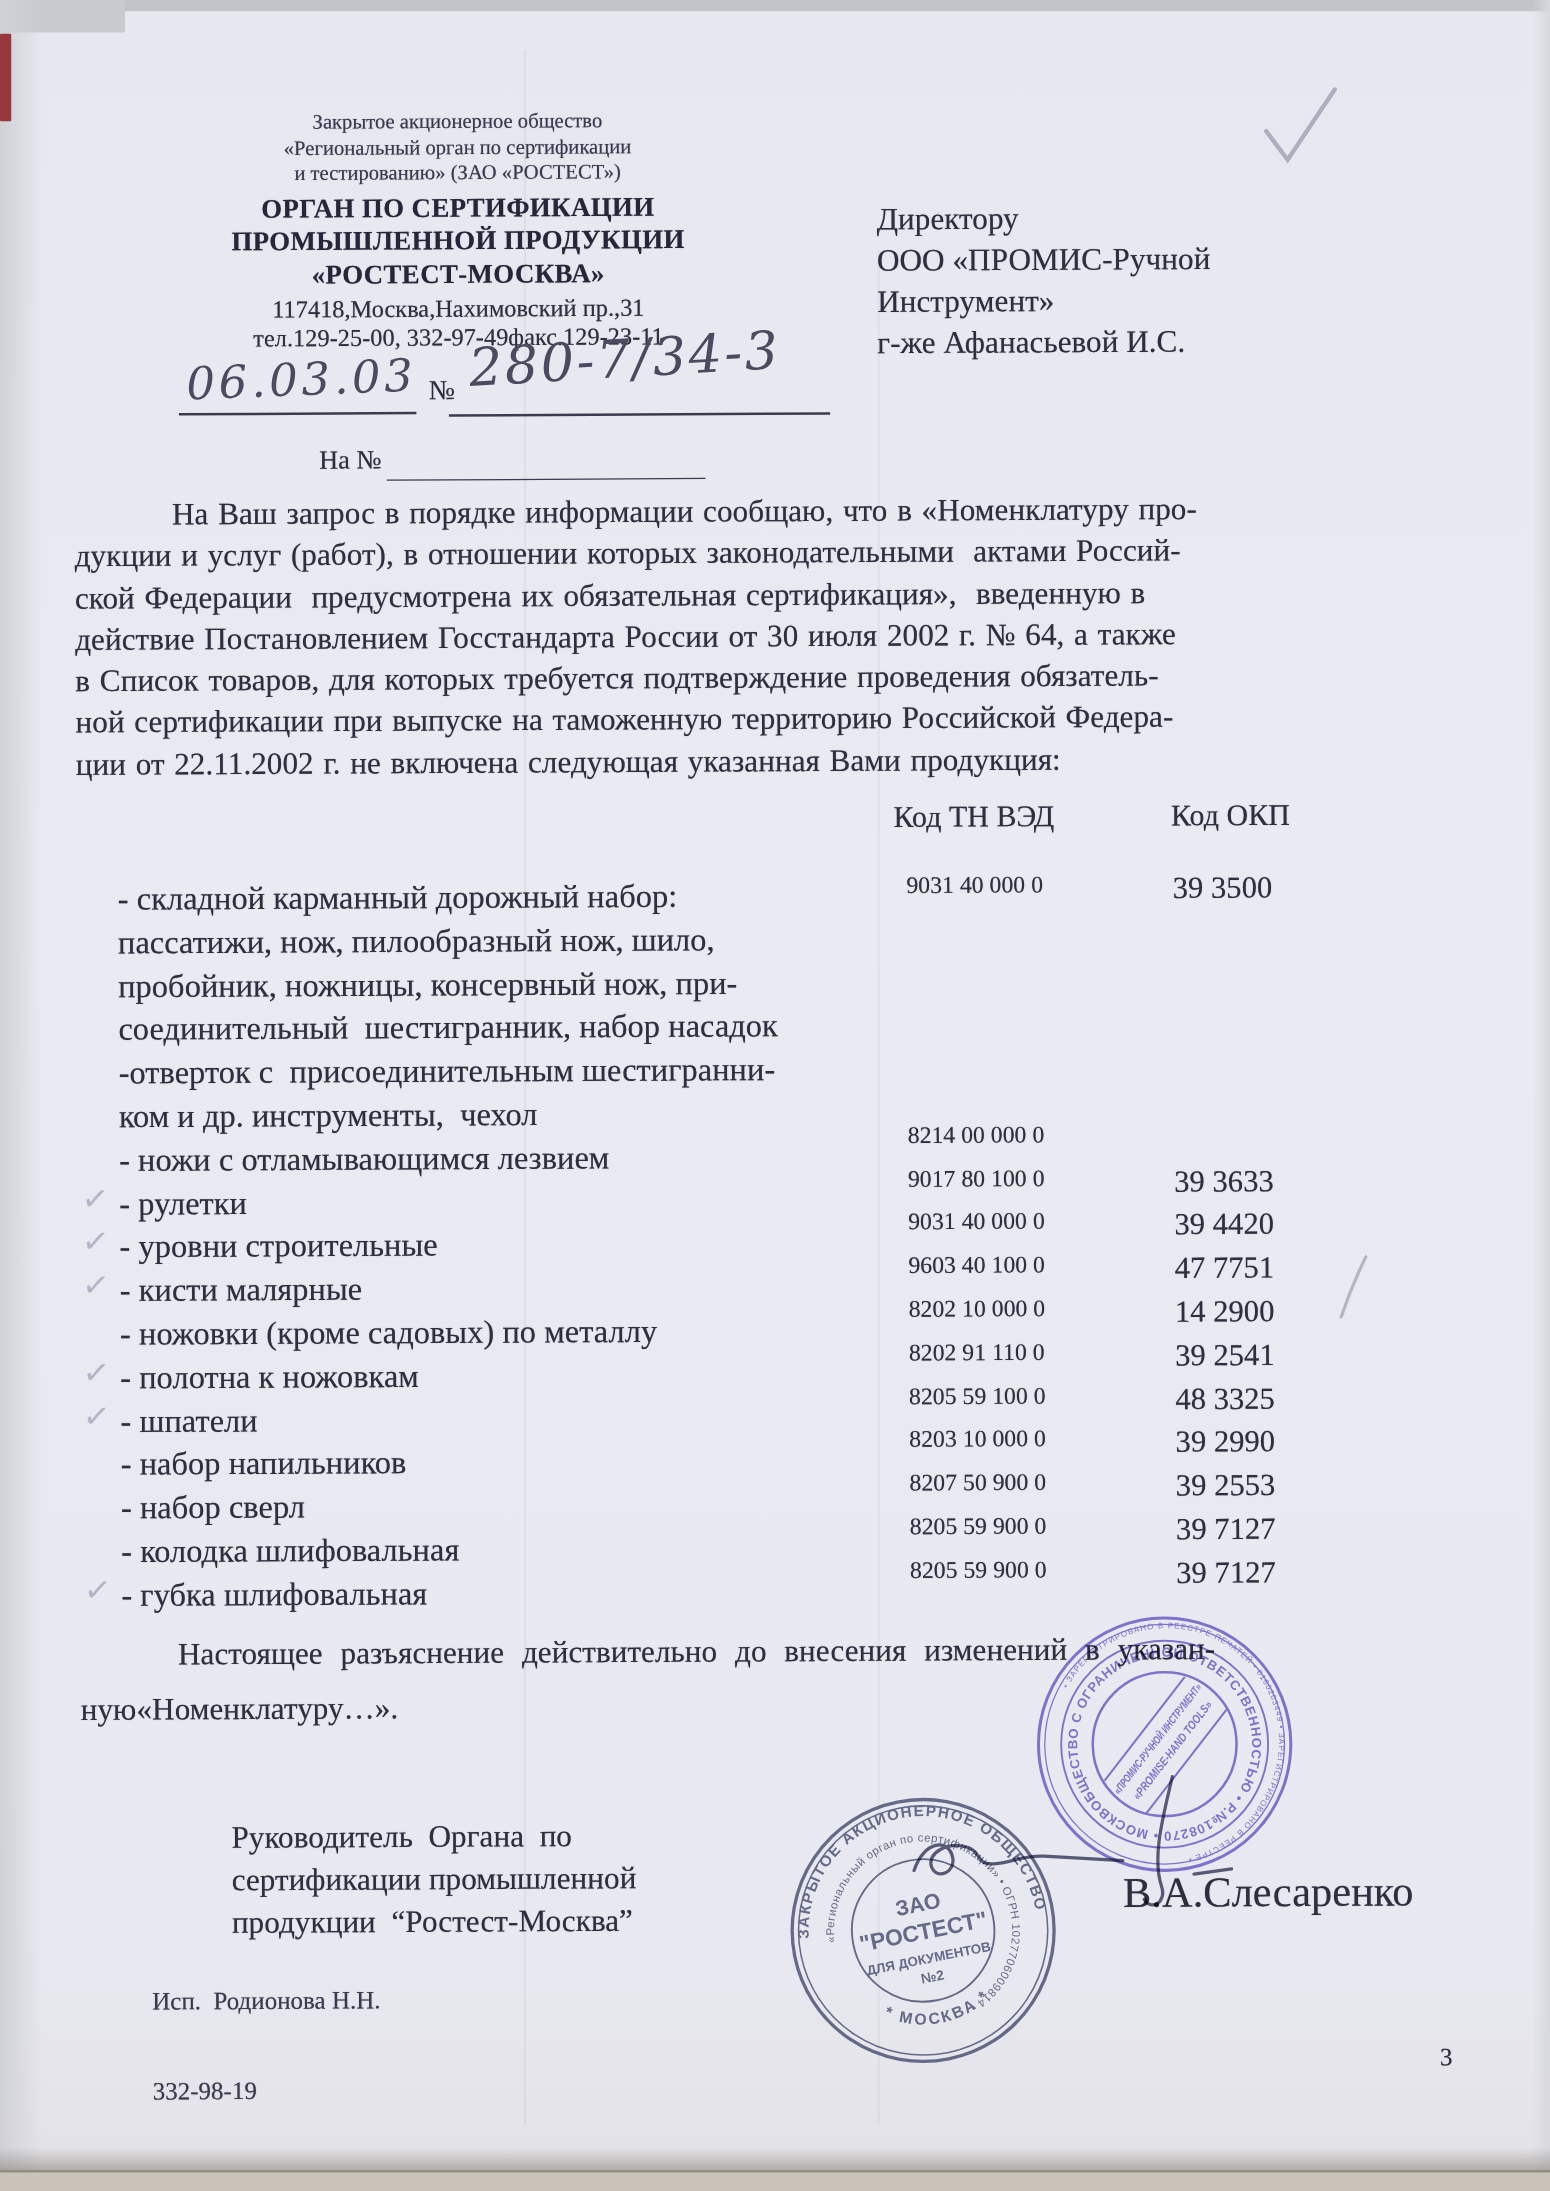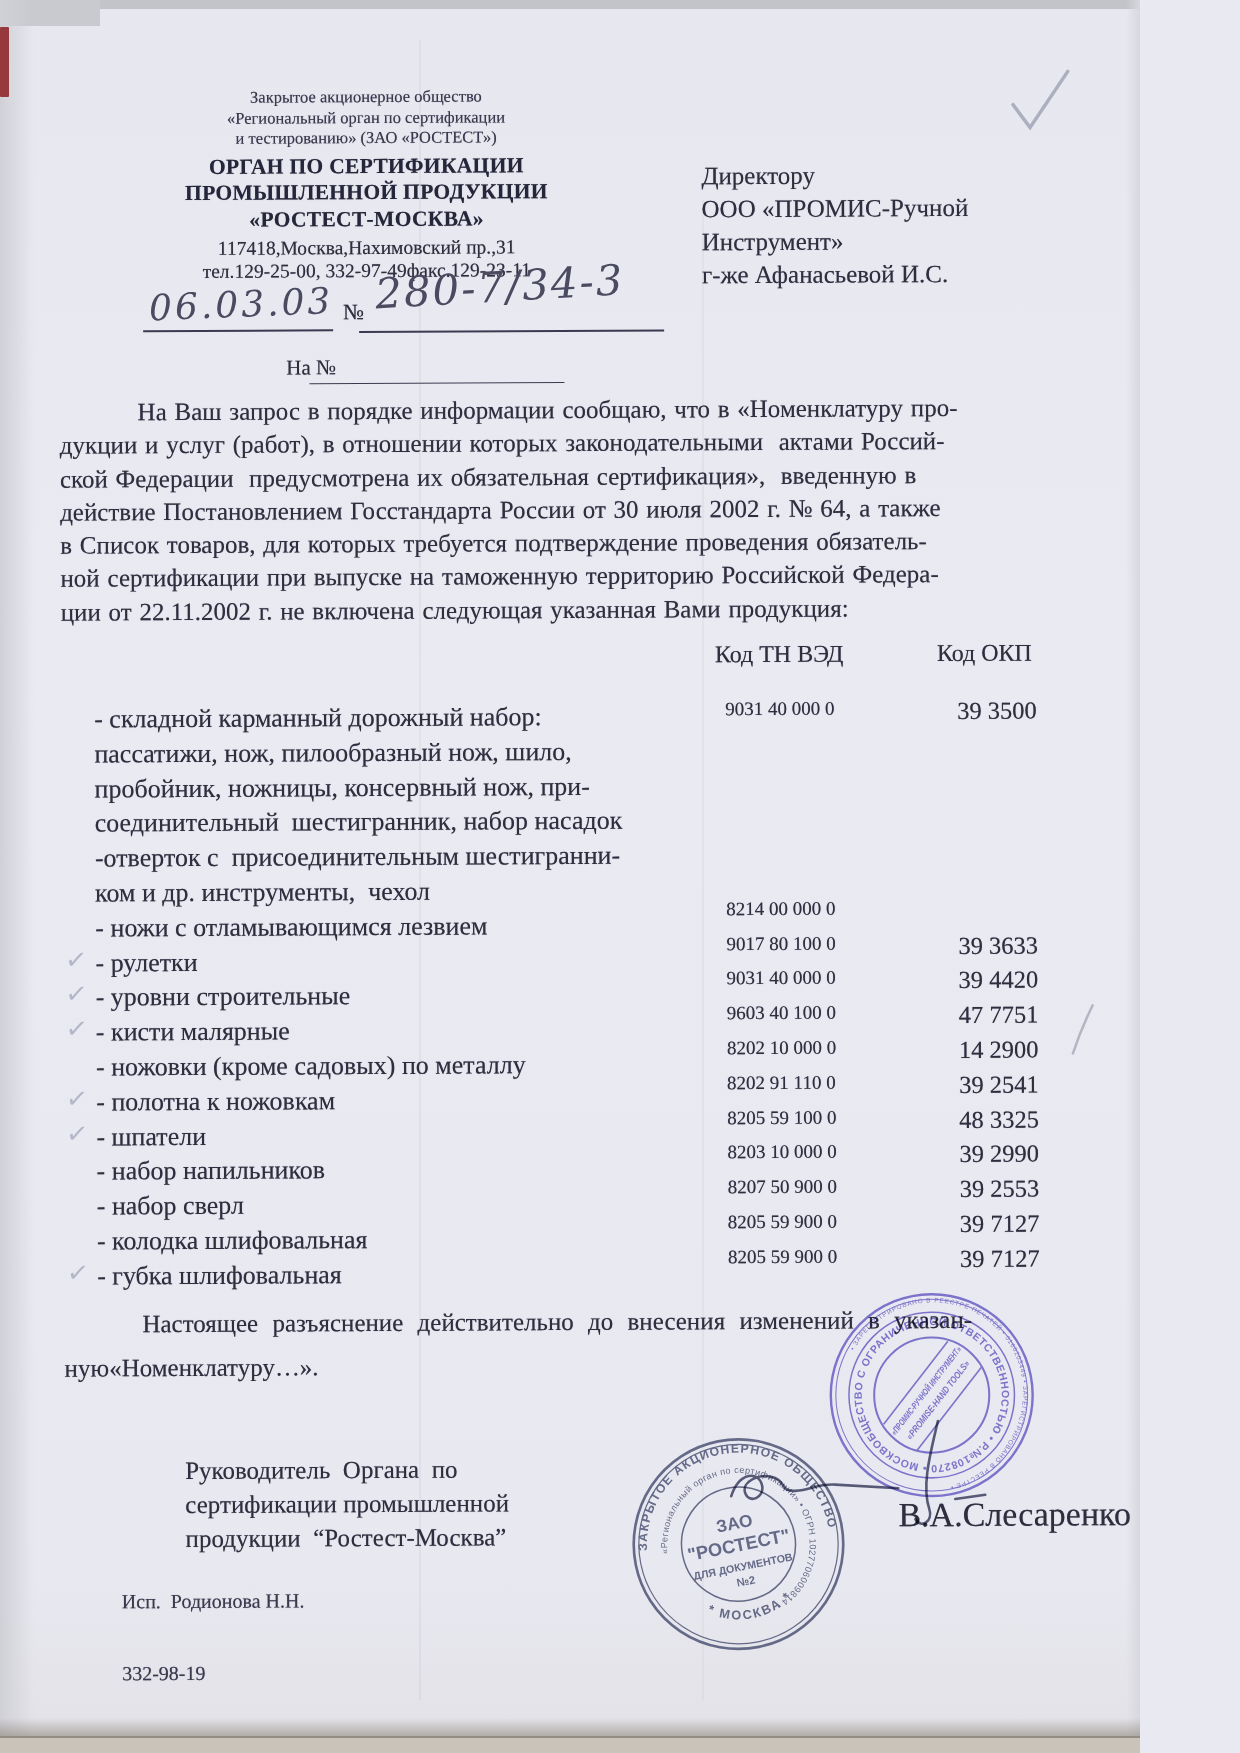--- a/index.html
+++ b/index.html
@@ -1,16 +1,16 @@
 <!DOCTYPE html>
 <html><head>
 <meta charset="utf-8">
 <style>
   html,body{margin:0;padding:0;background:#e9e9f1;}
-  #page{position:relative;width:1140px;height:1753px;overflow:hidden;
+  #page{position:relative;width:1240px;height:1753px;overflow:hidden;
         background:linear-gradient(180deg,#e7e7ef 0%,#eaeaf2 40%,#e8e8f0 90%,#e2e1e6 100%);
         font-family:"Liberation Serif",serif;color:#2e2e3e;}
   .tilt{position:absolute;inset:0;transform:rotate(-0.3deg);}
   .abs{position:absolute;}
   .soft{text-shadow:0 0 .7px rgba(40,40,70,.55);}
   
   .edge-top{left:0;top:0;width:100%;height:9px;background:#c3c3ca;}
   .edge-corner{left:0;top:0;width:100px;height:26px;background:#c9c9d0;}
   .edge-left{left:0;top:0;width:34px;height:100%;background:linear-gradient(90deg,#d0d0d7,rgba(208,208,215,0));}
   .edge-right{right:0;top:0;width:14px;height:100%;background:linear-gradient(270deg,#d7d7de,rgba(215,215,222,0));}
@@ -27,37 +27,37 @@
   .addr-line{font-size:19.5px;line-height:23px;margin-top:4px;}
   .phone-line{font-size:19.5px;line-height:23px;}
   
   .hand{font-family:"DejaVu Serif",serif;font-style:italic;color:#4a4a60;}
   .hw-date{left:152px;top:282px;font-size:36px;transform:rotate(-2deg);letter-spacing:3px;}
   .num-sign{left:346px;top:298px;font-size:22px;}
   .hw-number{left:378px;top:262px;font-size:42px;transform:rotate(-3deg);letter-spacing:2px;}
   .uline{border-bottom:2px solid #3a3a50;height:0;}
   .ul1{left:146px;top:328px;width:190px;}
   .ul2{left:362px;top:330px;width:305px;}
-  .refline{left:258px;top:354px;font-size:21px;margin-left:31px;}
+  .refline{left:258px;top:354px;font-size:21px;}
   .ul3{left:312px;top:382px;width:255px;border-bottom-width:1.5px;}
   
   .addressee{left:705px;top:160px;font-size:25px;line-height:33px;}
   
   .body-par{left:62px;top:396px;width:1120px;font-size:25px;}
   .body-line{height:33.3px;white-space:nowrap;word-spacing:1.5px;}
   .indent{padding-left:78px;}
   
   .hdr-tnved{left:716px;top:642px;font-size:24px;white-space:nowrap;}
   .hdr-okp{left:938px;top:642px;font-size:24px;white-space:nowrap;text-align:right;}
   
   .ptable{left:95px;top:702px;width:1060px;}
   .trow{position:relative;height:34.8px;}
   .pname{font-size:26px;white-space:nowrap;}
   .tnved{position:absolute;left:631px;top:0;font-size:19px;white-space:nowrap;transform:translateY(-12px);}
-  .okp{position:absolute;left:844px;top:0;font-size:24.5px;white-space:nowrap;transform:translateY(-12px);margin-left:19px;}
+  .okp{position:absolute;left:844px;top:0;font-size:24.5px;white-space:nowrap;transform:translateY(-12px);}
   .tnved.first,.okp.first{transform:translateY(-3px);}
   .check{position:absolute;left:-30px;top:-4px;font-family:"DejaVu Sans",sans-serif;font-size:26px;
          color:#a9aec0;opacity:.85;transform:rotate(6deg);text-shadow:none;}
   
   .close1{left:62px;top:1308px;font-size:25px;white-space:nowrap;word-spacing:8px;padding-left:78px;}
   .close2{left:62px;top:1352px;font-size:25px;white-space:nowrap;}
   
   .sig-title{left:182px;top:1452px;font-size:25px;line-height:34px;}
   .signer{left:895px;top:1498px;font-size:34px;white-space:nowrap;}
   .executor{left:118px;top:1588px;font-size:20px;color:#3a3a4e;}

